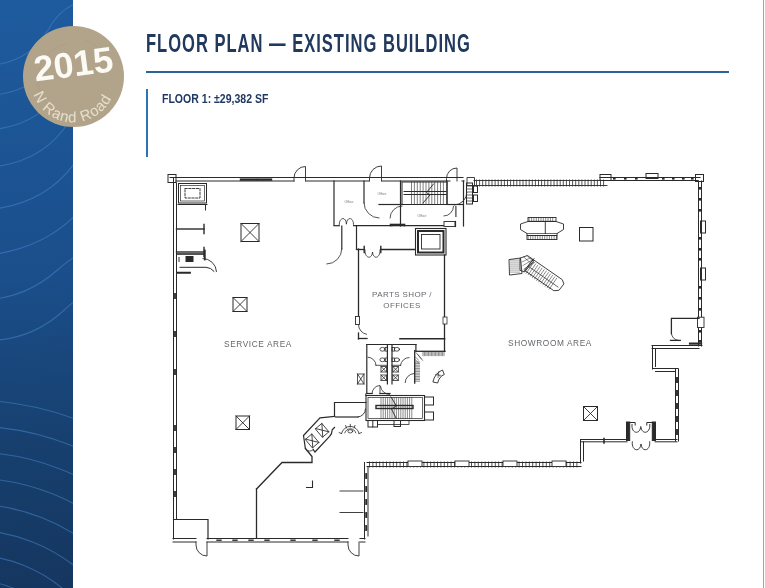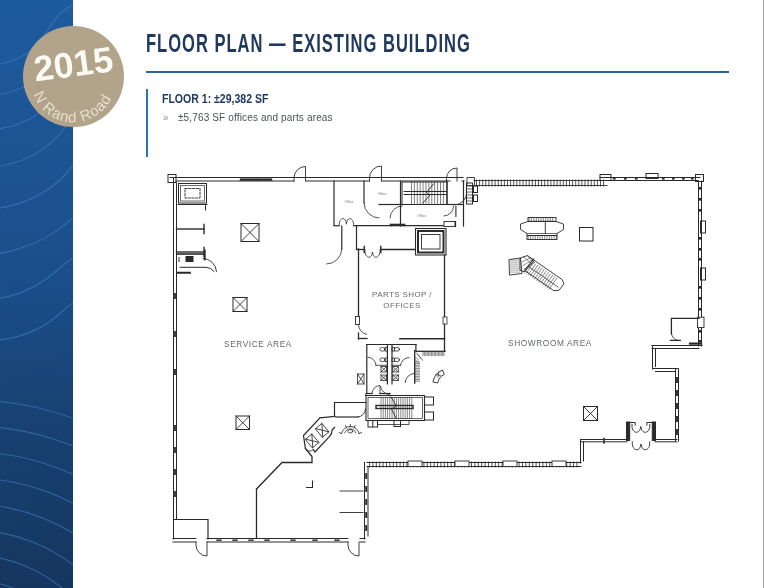--- a/index.html
+++ b/index.html
@@ -59,21 +59,20 @@
 
 <div class="abs" style="left:146px;top:27.9px;font-size:26.6px;font-weight:bold;color:#22395e;letter-spacing:1.6px;transform:scaleX(0.622);transform-origin:0 0;white-space:nowrap;">FLOOR PLAN — EXISTING BUILDING</div>
 
 <div class="abs" style="left:146px;top:71px;width:583px;height:2px;background:#2a6496;"></div>
 
 <div class="abs" style="left:146px;top:89px;width:2px;height:68px;background:#2e74b5;"></div>
 
 <div class="abs" style="left:162px;top:90.5px;font-size:13.5px;font-weight:bold;color:#1f3864;transform:scaleX(0.78);transform-origin:0 0;white-space:nowrap;">FLOOR 1: ±29,382 SF</div>
 
 <div class="abs" style="left:163px;top:109px;font-size:10px;color:#4b5158;line-height:17.6px;letter-spacing:0.15px;">
-  <div><span style="color:#8a8f96;display:inline-block;width:12px;">»</span> ±5,763 SF offices and parts areas</div>
 </div>
 
 <div class="abs" style="left:762.5px;top:0;width:1.6px;height:588px;background:#a3a3a3;"></div>
 
 <svg class="abs" style="left:0;top:0;" width="765" height="588" viewBox="0 0 765 588" xmlns="http://www.w3.org/2000/svg" id="plan" fill="none" stroke-linecap="square">
 
 <g stroke="#2a2a2a" stroke-width="1">
   <line x1="173.5" y1="177.5" x2="173.5" y2="539"></line>
   <line x1="176.5" y1="183" x2="176.5" y2="519"></line>
 </g>

